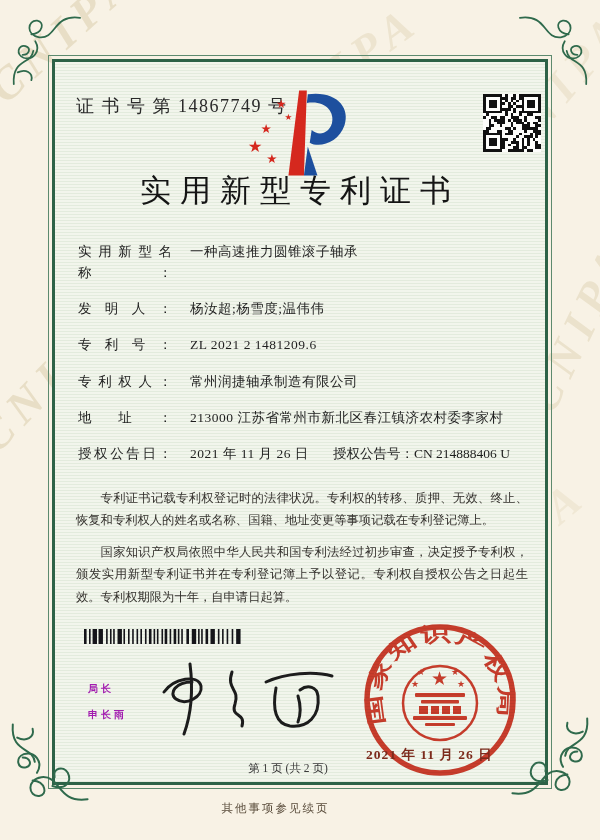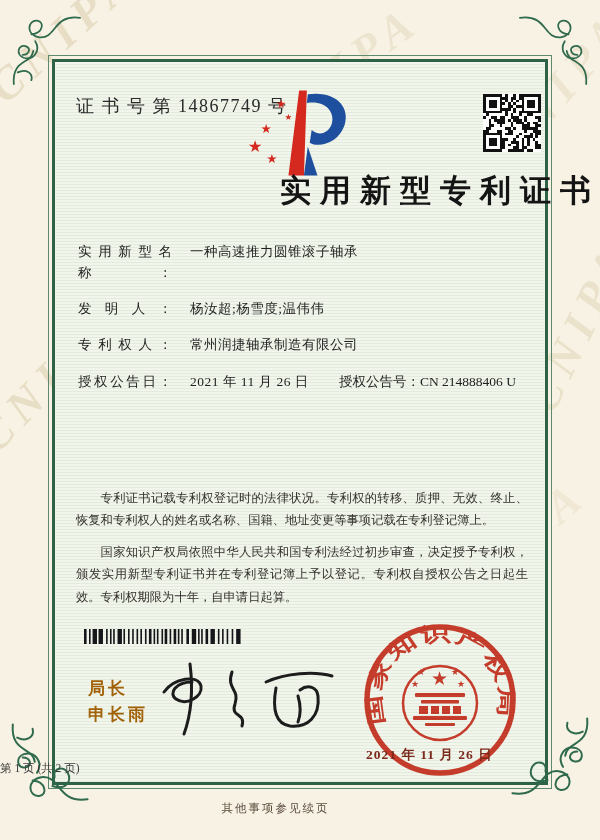--- a/index.html
+++ b/index.html
@@ -16,40 +16,40 @@
          background:repeating-linear-gradient(180deg,#f2f5ec 0px,#f2f5ec 2px,#e3ebdd 2px,#e3ebdd 3px);}
   .corner{position:absolute;width:78px;height:78px;}
   .c-tl{left:6px;top:10px;}
   .c-tr{left:516px;top:10px;transform:scaleX(-1);}
   .c-bl{left:4px;top:720px;transform:scaleY(-1);width:88px;height:88px;}
   .c-br{left:508px;top:714px;transform:scale(-1,-1);width:88px;height:88px;}
   
   .cert-no{position:absolute;left:76px;top:94px;font-size:18px;letter-spacing:1.5px;color:#2a2a2a;}
   .logo{position:absolute;left:244px;top:87px;width:116px;height:92px;}
   .qr{position:absolute;left:483px;top:94px;width:58px;height:58px;}
-  .title{position:absolute;left:0;top:170px;width:600px;text-align:right;
-         font-size:31px;font-weight:700;letter-spacing:9px;color:#141414;}
+  .title{position:absolute;left:0;top:170px;width:600px;text-align:center;
+         font-size:31px;font-weight:400;letter-spacing:9px;color:#141414;}
   .fields{position:absolute;left:78px;top:241px;width:452px;font-size:13.5px;font-weight:400;}
   .frow{display:flex;align-items:flex-start;line-height:21px;margin-bottom:15.2px;}
   .flabel{display:inline-block;width:94px;text-align:justify;text-align-last:justify;
           flex:0 0 94px;letter-spacing:0;}
   .fvalue{margin-left:18px;letter-spacing:0.5px;}
-  .grant-extra{margin-left:30px;white-space:nowrap;}
+  .grant-extra{margin-left:24px;white-space:nowrap;}
   .paras{position:absolute;left:76px;top:487px;width:452px;font-size:12.3px;line-height:1.82;
          text-align:justify;color:#33302c;}
   .paras p{margin:0 0 9px 0;text-indent:2em;}
   .barcode{position:absolute;left:84px;top:629px;width:160px;height:15px;}
   .director{position:absolute;left:88px;top:676px;font-family:Liberation Sans, sans-serif;
-            font-weight:700;font-size:17px;letter-spacing:3px;color:#a16207;line-height:26px;}
+            font-weight:700;font-size:10px;letter-spacing:3px;color:#a21caf;line-height:26px;}
   .signature{position:absolute;left:148px;top:652px;width:200px;height:92px;}
   .seal{position:absolute;left:355px;top:615px;width:170px;height:170px;opacity:0.93;
         mix-blend-mode:multiply;}
   .seal-date{position:absolute;left:366px;top:746px;font-size:13.5px;color:#7c2a1c;
              font-weight:600;letter-spacing:1px;}
-  .page-num{position:absolute;left:0;top:761px;width:576px;font-size:11.5px;color:#3a3a3a;}
+  .page-num{position:absolute;left:0;top:761px;width:576px;text-align:center;font-size:11.5px;color:#3a3a3a;}
   .footer-note{position:absolute;left:0;top:801px;width:551px;text-align:center;
                font-size:11.5px;letter-spacing:2px;color:#5c4f3e;}
 </style>
 </head>
 <body>
 
 <div class="page">
 
   <div id="wm-layer">
       <div class="wm" style="left: -28px; top: 6px; transform: rotate(-42deg); opacity: 0.55;">CNIPA</div>
@@ -270,22 +270,30 @@
   <div class="fields">
     <div class="frow">
       <span class="flabel">实用新型名称：</span>
       <span class="fvalue">一种高速推力圆锥滚子轴承</span>
     </div>
     <div class="frow">
       <span class="flabel">发明人：</span>
       <span class="fvalue">杨汝超;杨雪度;温伟伟</span>
     </div>
     <div class="frow">
+      <span class="flabel">专利号：</span>
+      <span class="fvalue">ZL 2021 2 1481209.6</span>
+    </div>
+    <div class="frow">
       <span class="flabel">专利权人：</span>
       <span class="fvalue">常州润捷轴承制造有限公司</span>
+    </div>
+    <div class="frow">
+      <span class="flabel">地址：</span>
+      <span class="fvalue">213000 江苏省常州市新北区春江镇济农村委李家村</span>
     </div>
     <div class="frow">
       <span class="flabel">授权公告日：</span>
       <span class="fvalue">2021 年 11 月 26 日</span>
       <span class="grant-extra"><span>授权公告号：</span><span>CN 214888406 U</span></span>
     </div>
   </div>
 
   <div class="paras">
     <p>专利证书记载专利权登记时的法律状况。专利权的转移、质押、无效、终止、恢复和专利权人的姓名或名称、国籍、地址变更等事项记载在专利登记簿上。</p>

